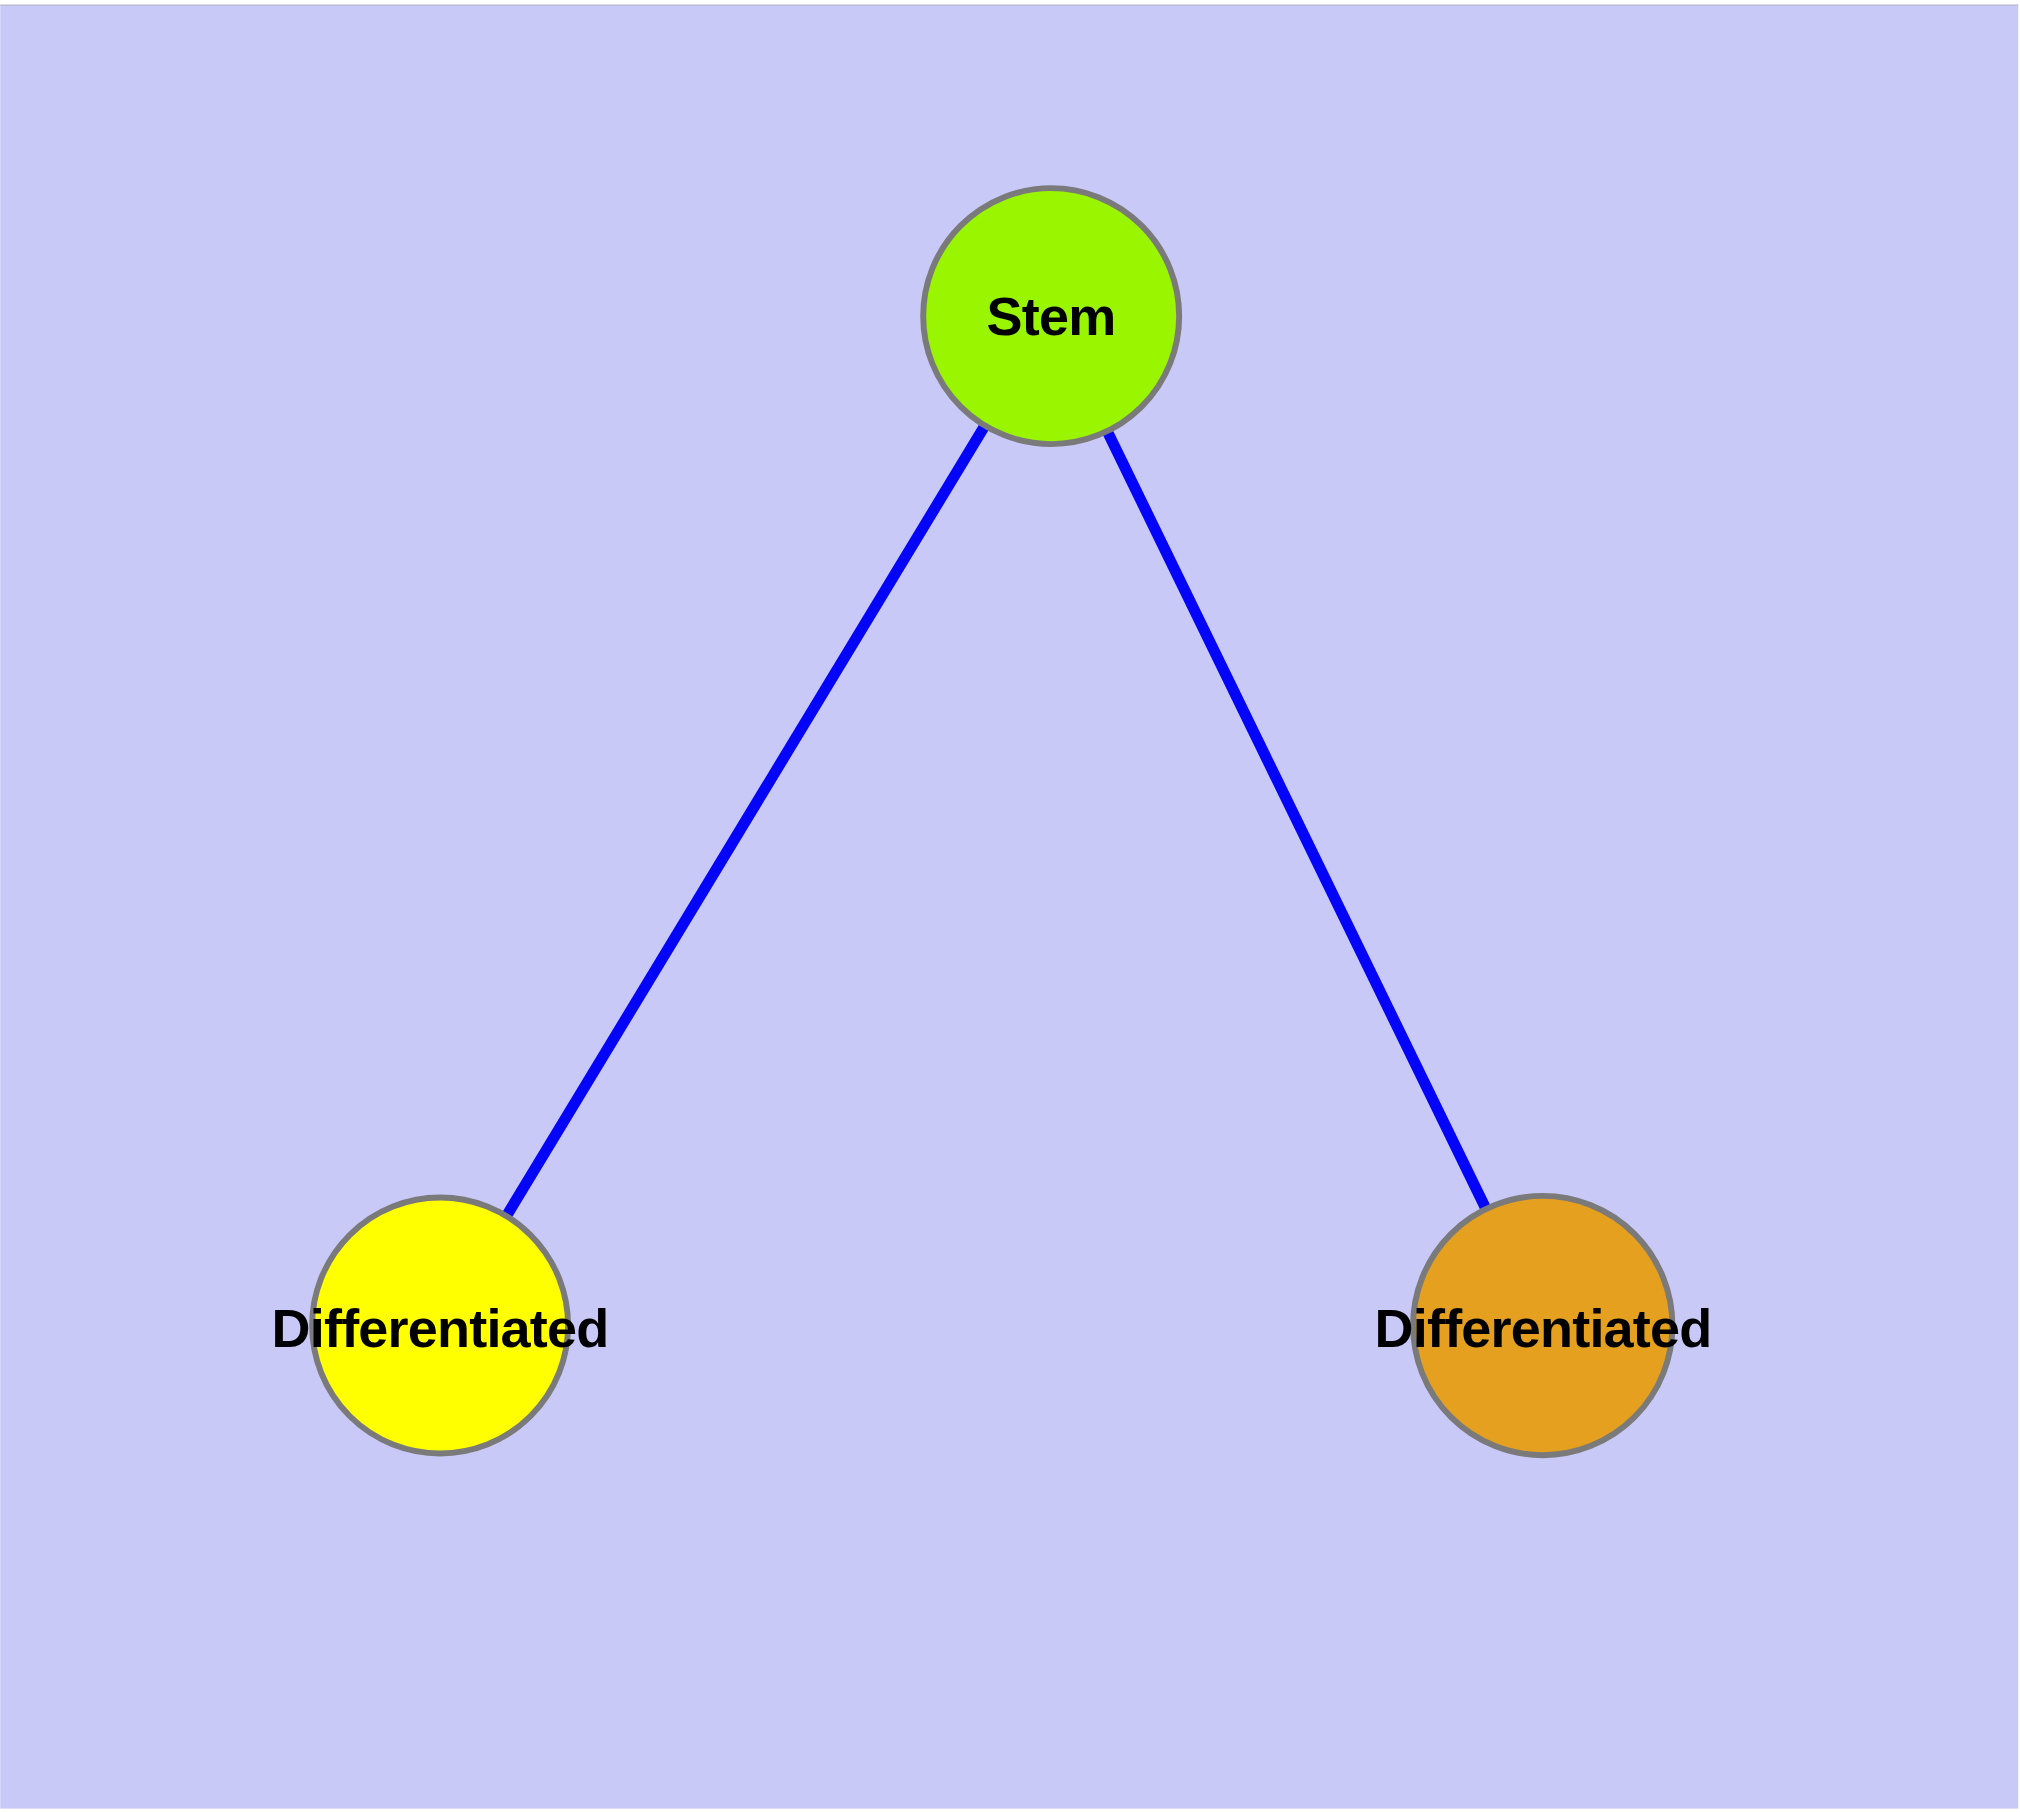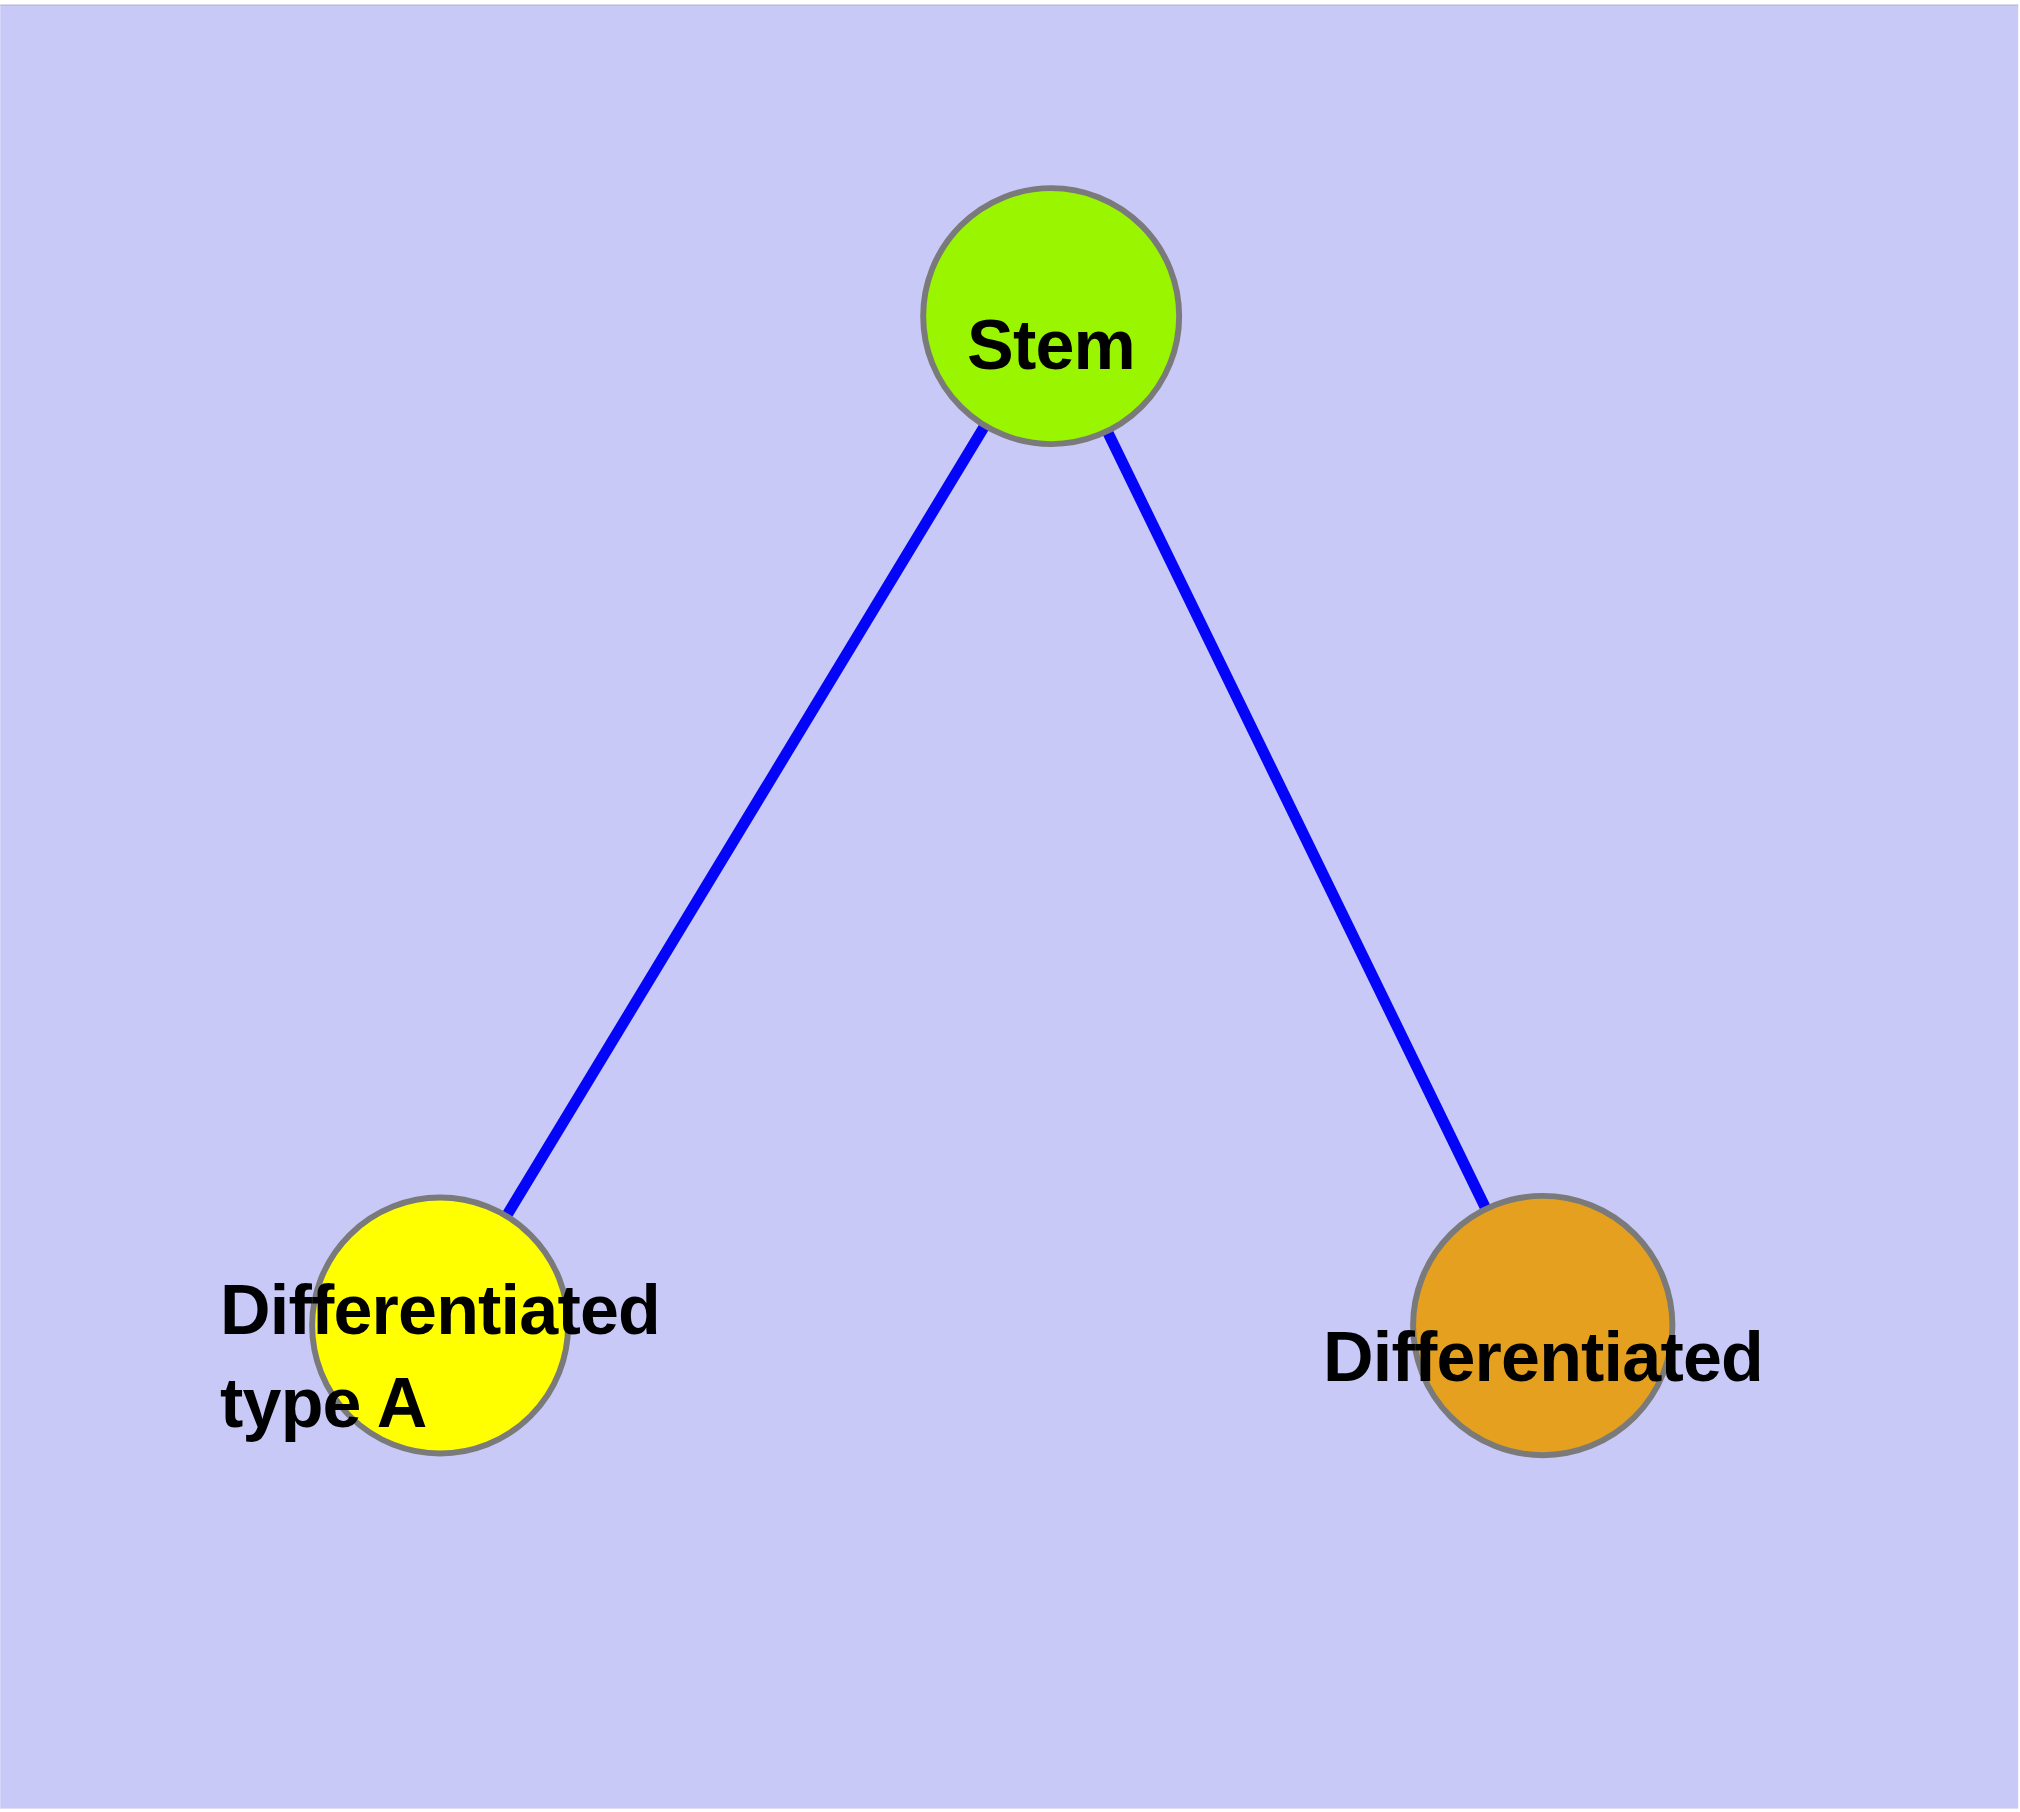--- a/index.html
+++ b/index.html
@@ -32,28 +32,27 @@
     stroke-width: 13;
     fill: none;
   }
   .node-circle {
     stroke: var(--node-border, #7a7a7a);
     stroke-width: 7;
   }
   .node-label {
     position: absolute;
     transform: translate(-50%, -50%);
-    text-align: left;
+    text-align: right;
     white-space: nowrap;
     color: var(--label-text, #000000);
     font-weight: bold;
-    font-size: 70px;
+    font-size: 54px;
     line-height: 93px;
     letter-spacing: -0.8px;
-    margin-top: 29px;
   }
   .node-label span {
     display: block;
   }
 </style>
 </head>
 <body>
 
 <svg id="graph-svg" width="2021" height="1812" viewBox="0 0 2384 2138">
 
@@ -67,19 +66,18 @@
   <circle class="node-circle" cx="519" cy="1564" r="151" fill="#ffff00"></circle>
   <circle class="node-circle" cx="1820" cy="1564" r="153" fill="#e4a01e"></circle>
 </svg>
 
 <div class="node-label" style="left:1051px; top:316px;">
   <span>Stem</span>
 </div>
 
 <div class="node-label" style="left:440px; top:1328px;">
   <span>Differentiated</span>
-  <span>type A</span>
 </div>
 
 <div class="node-label" style="left:1543px; top:1328px;">
   <span>Differentiated</span>
 </div>
 
 
 </body></html>

